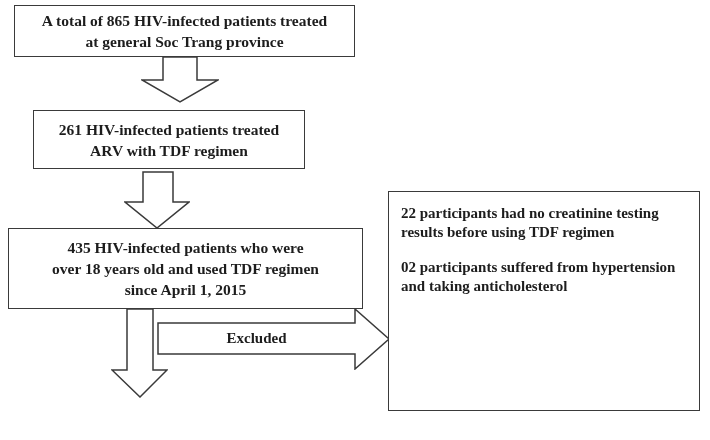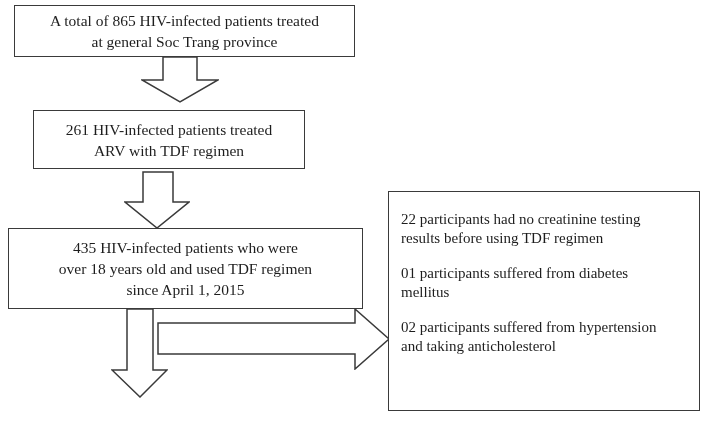--- a/index.html
+++ b/index.html
@@ -8,20 +8,21 @@
     background: #ffffff;
   }
   .canvas {
     position: relative;
     width: 710px;
     height: 440px;
     background: #ffffff;
     font-family: "Liberation Serif", "DejaVu Serif", serif;
     color: #1d1d1d;
     overflow: hidden;
+    font-weight: bold;
   }
   .box {
     position: absolute;
     box-sizing: border-box;
     border: 1.5px solid #3a3a3a;
     background: #ffffff;
     display: flex;
     align-items: center;
     justify-content: center;
     text-align: center;
@@ -37,21 +38,21 @@
     left: 388px; top: 191px; width: 312px; height: 220px;
     display: block;
     text-align: left;
     white-space: normal;
     padding: 8px 8px 8px 12px;
     font-size: 15px;
     line-height: 19px;
   }
   .exclusion-item {
     white-space: pre-line;
-    margin: 10px 0 16px 0;
+    margin: 4px 0 16px 0;
   }
   .arrow-svg { position: absolute; display: block; }
   .arrow-down-1 { left: 141px; top: 56px;  }
   .arrow-down-2 { left: 124px; top: 171px; }
   .arrow-down-3 { left: 111px; top: 309px; }
   .arrow-excluded { left: 157px; top: 308px; }
   .excluded-label {
     position: absolute;
     left: 158px; top: 323px; width: 197px; height: 31px;
     line-height: 31px;
@@ -89,24 +90,23 @@
 since April 1, 2015</div>
 
   <svg class="arrow-svg arrow-down-3" width="57" height="89" viewBox="0 0 57 89">
     <polygon points="16,0 42,0 42,61 56,61 29,88 1,61 16,61"></polygon>
   </svg>
 
   <svg class="arrow-svg arrow-excluded" width="234" height="62" viewBox="0 0 234 62">
     <polygon points="1,15 198,15 198,1 232,31 198,61 198,46 1,46"></polygon>
   </svg>
 
+  <div class="excluded-label">Excluded</div>
 
 
   <div class="box box-exclusions">
     <div class="exclusion-item">22 participants had no creatinine testing
 results before using TDF regimen</div>
-    <div class="exclusion-item">01 participants suffered from diabetes
-mellitus</div>
     <div class="exclusion-item">02 participants suffered from hypertension
 and taking anticholesterol</div>
   </div>
 
 </div>
 
 </body></html>

